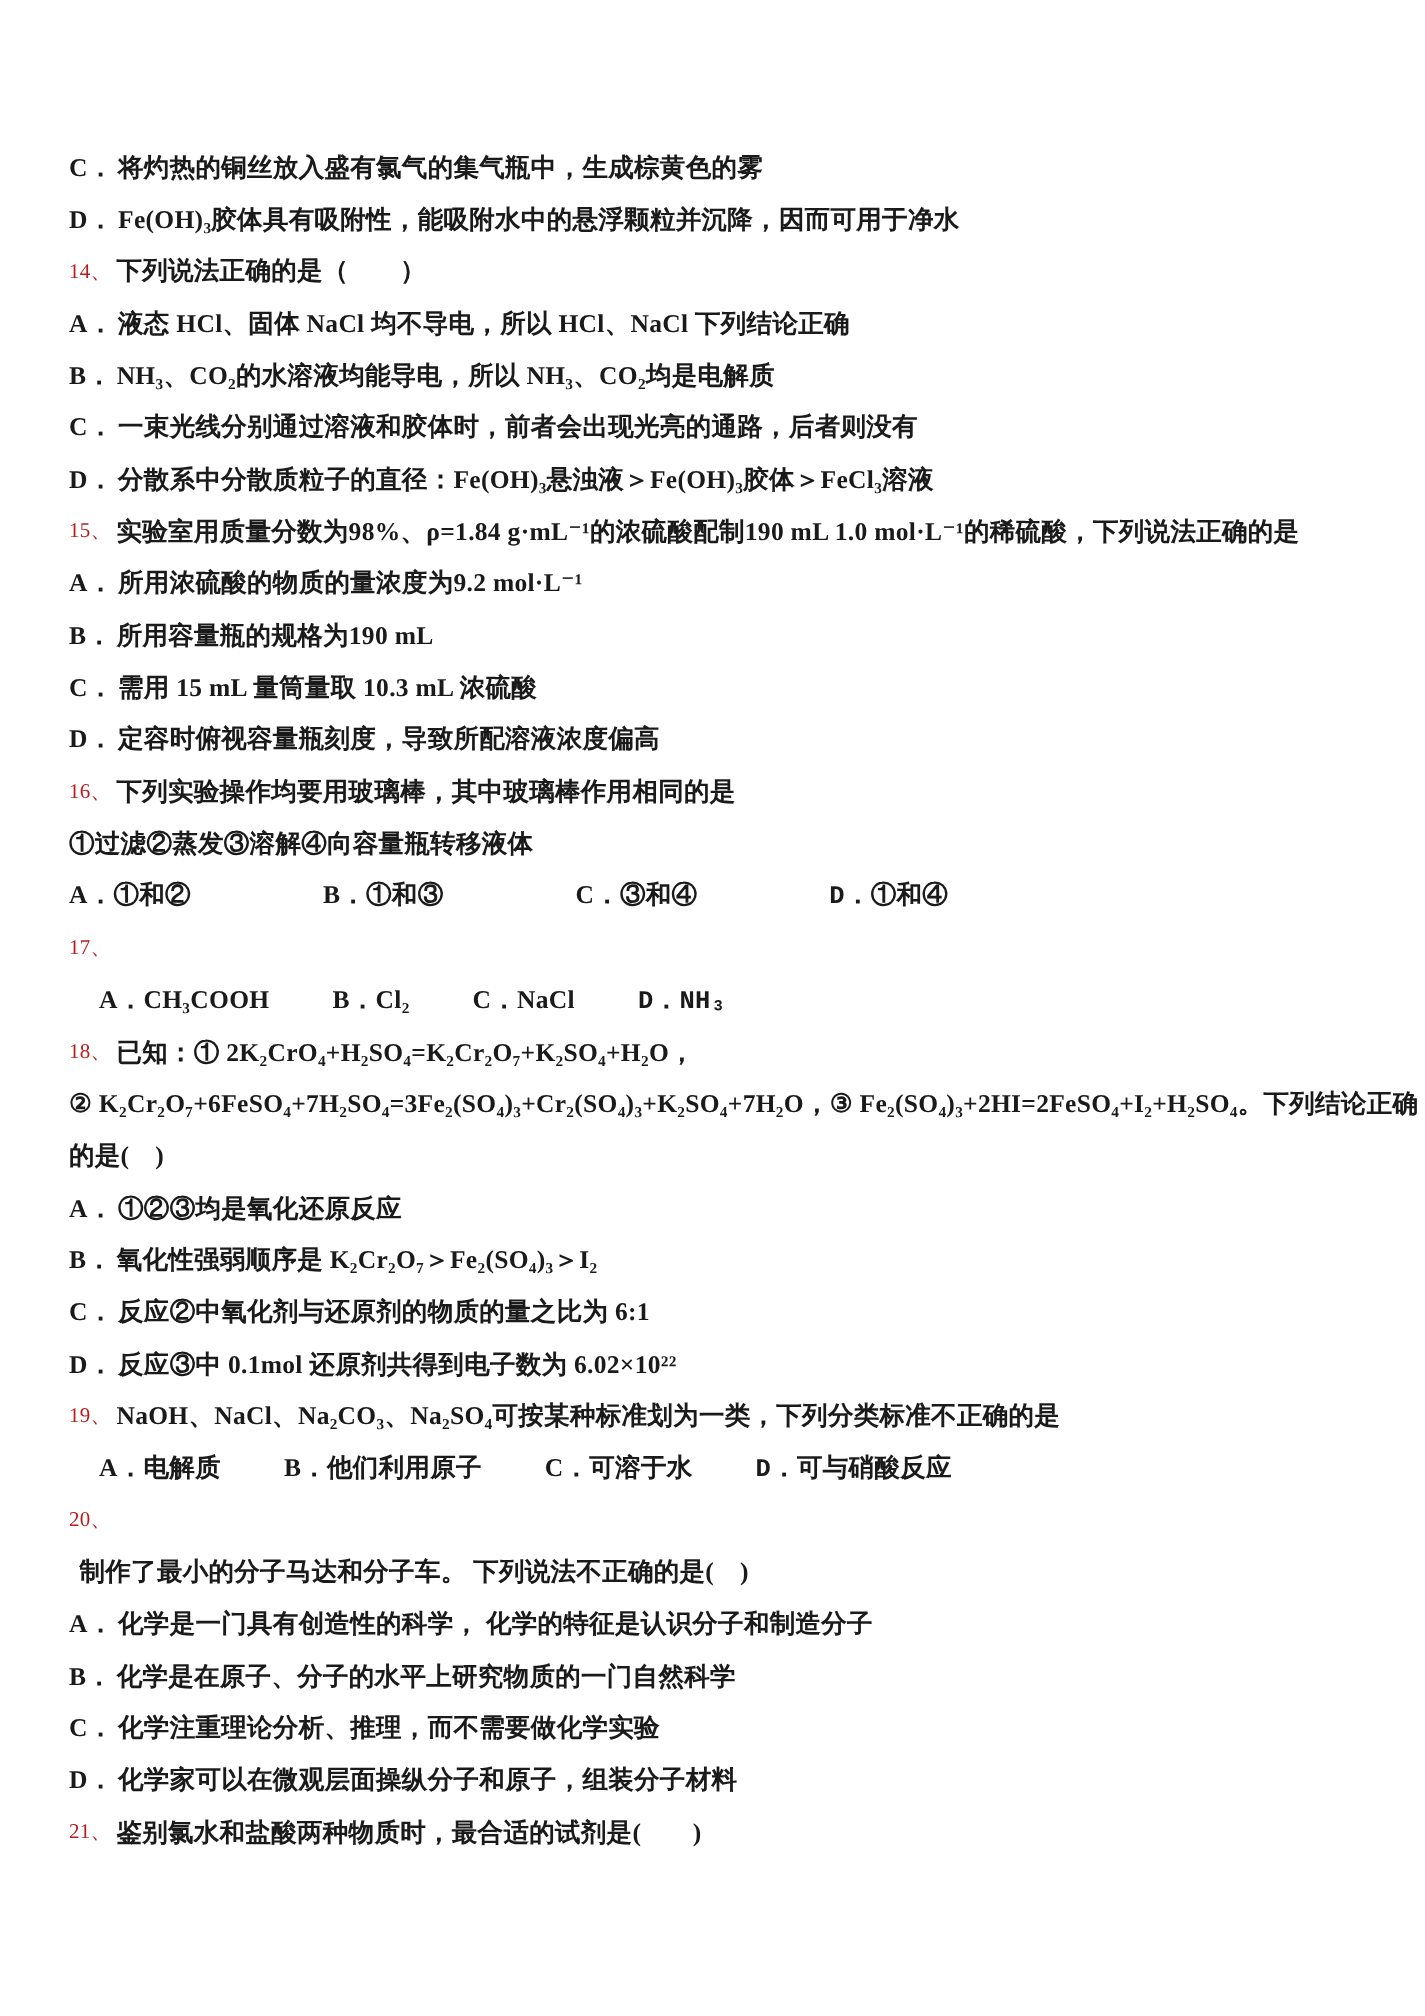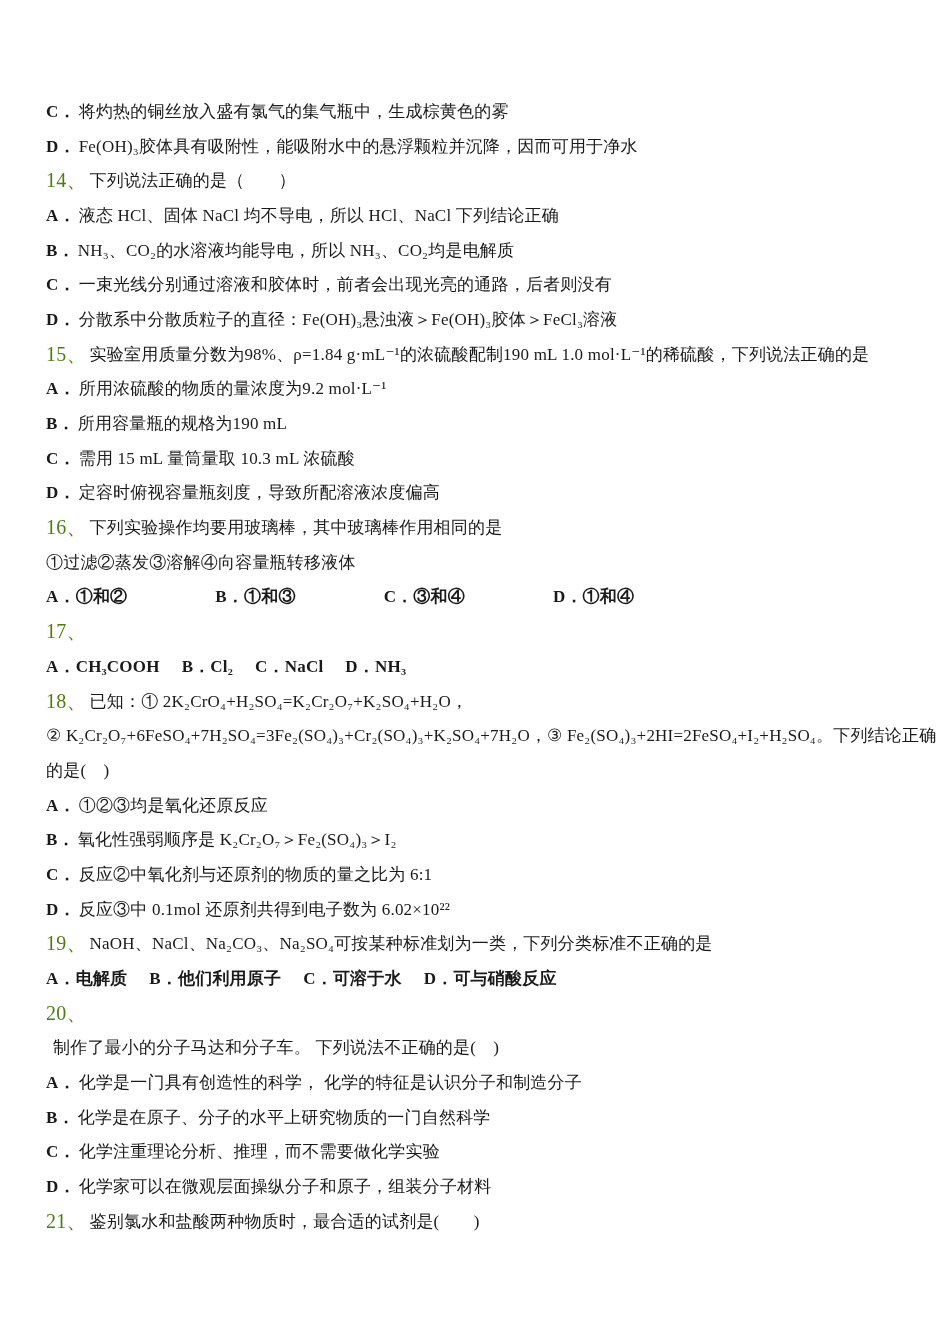--- a/index.html
+++ b/index.html
@@ -31,38 +31,38 @@
     letter-spacing: 0.2px;
   }
   .label {
     font-family: "Liberation Serif", "DejaVu Serif", serif;
     font-weight: 700;
     margin-right: 3px;
     flex: 0 0 auto;
   }
   .text {
     font-family: "Liberation Serif", "DejaVu Serif", serif;
-    font-weight: 400;
+    font-weight: 700;
   }
   
   .question .label {
     font-weight: 400;
-    color: #4d7c0f;
-    font-size: 20px;
+    color: #b91c1c;
+    font-size: 14px;
   }
   .plain-indent { padding-left: 7px; }
   .choices { display: flex; }
   .choices .choice {
     font-family: "Liberation Serif", "DejaVu Serif", serif;
     font-weight: 700;
     flex: 0 0 auto;
   }
   .choices.wide .choice { margin-right: 88px; }
-  .choices.narrow .choice { margin-right: 22px; }
-  .choices .choice:last-child { margin-right: 0; }
+  .choices.narrow .choice { margin-right: 22px; margin-left: 20px; }
+  .choices .choice:last-child { margin-right: 0; font-family: Liberation Mono, monospace; }
 </style>
 </head>
 <body>
 
 <main id="page">
     <div class="line option">
     <span class="label">C．</span>
     <span class="text">将灼热的铜丝放入盛有氯气的集气瓶中，生成棕黄色的雾</span>
   </div>
     <div class="line option">

